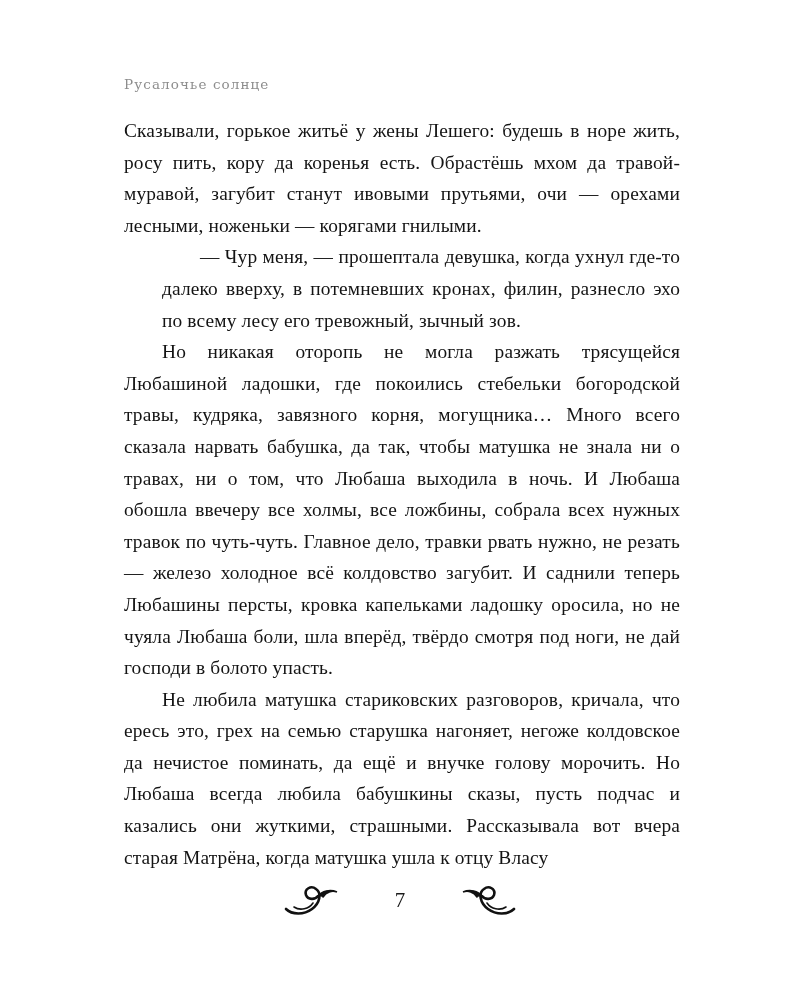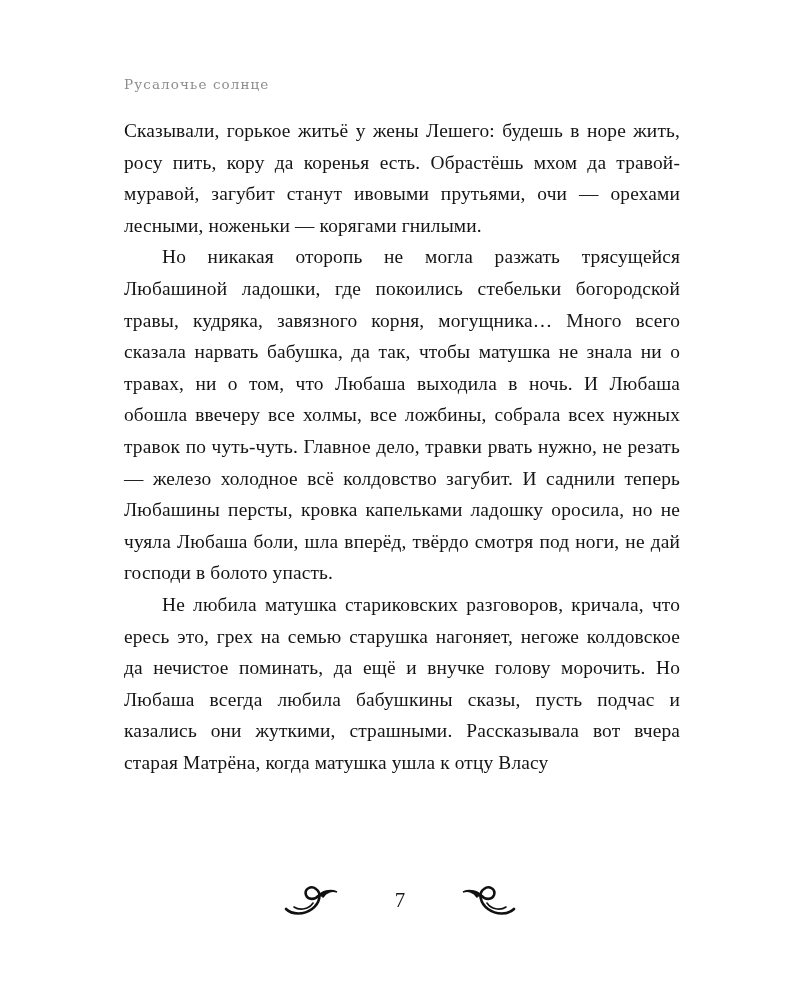--- a/index.html
+++ b/index.html
@@ -83,20 +83,21 @@
 </style>
 </head>
 <body>
 
 <div class="page">
 
   <div class="running-head">Русалочье солнце</div>
 
   <div class="content">
     <p class="noindent">Сказывали, горькое житьё у жены Лешего: будешь в норе жить, росу пить, кору да коренья есть. Обрастёшь мхом да травой-муравой, загубит станут ивовыми прутьями, очи — орехами лесными, ноженьки — корягами гнилыми.</p>
+    <p class="dialogue">— Чур меня, — прошептала девушка, когда ухнул где-то далеко вверху, в потемневших кронах, филин, разнесло эхо по всему лесу его тревожный, зычный зов.</p>
     <p class="indent">Но никакая оторопь не могла разжать трясущейся Любашиной ладошки, где покоились стебельки богородской травы, кудряка, завязного корня, могущника… Много всего сказала нарвать бабушка, да так, чтобы матушка не знала ни о травах, ни о том, что Любаша выходила в ночь. И Любаша обошла ввечеру все холмы, все ложбины, собрала всех нужных травок по чуть-чуть. Главное дело, травки рвать нужно, не резать — железо холодное всё колдовство загубит. И саднили теперь Любашины персты, кровка капельками ладошку оросила, но не чуяла Любаша боли, шла вперёд, твёрдо смотря под ноги, не дай господи в болото упасть.</p>
     <p class="indent">Не любила матушка стариковских разговоров, кричала, что ересь это, грех на семью старушка нагоняет, негоже колдовское да нечистое поминать, да ещё и внучке голову морочить. Но Любаша всегда любила бабушкины сказы, пусть подчас и казались они жуткими, страшными. Рассказывала вот вчера старая Матрёна, когда матушка ушла к отцу Власу</p>
   </div>
 
   <div class="footer">
     <span class="orn">
       <svg viewBox="0 0 62 34" width="62" height="34" aria-hidden="true">
         <path d="M4 26 C10 32 22 32 30 26 C38 20 40 10 34 6 C29 2 22 6 24 12 C26 17 33 17 36 13" fill="none" stroke="#111" stroke-width="2.6" stroke-linecap="round"></path>
         <path d="M36 13 C40 8 48 6 55 9 C50 7 44 9 41 14" fill="#111" stroke="#111" stroke-width="1.6" stroke-linecap="round"></path>
         <path d="M12 24 C18 28 27 26 31 20" fill="none" stroke="#111" stroke-width="1.6" stroke-linecap="round"></path>

